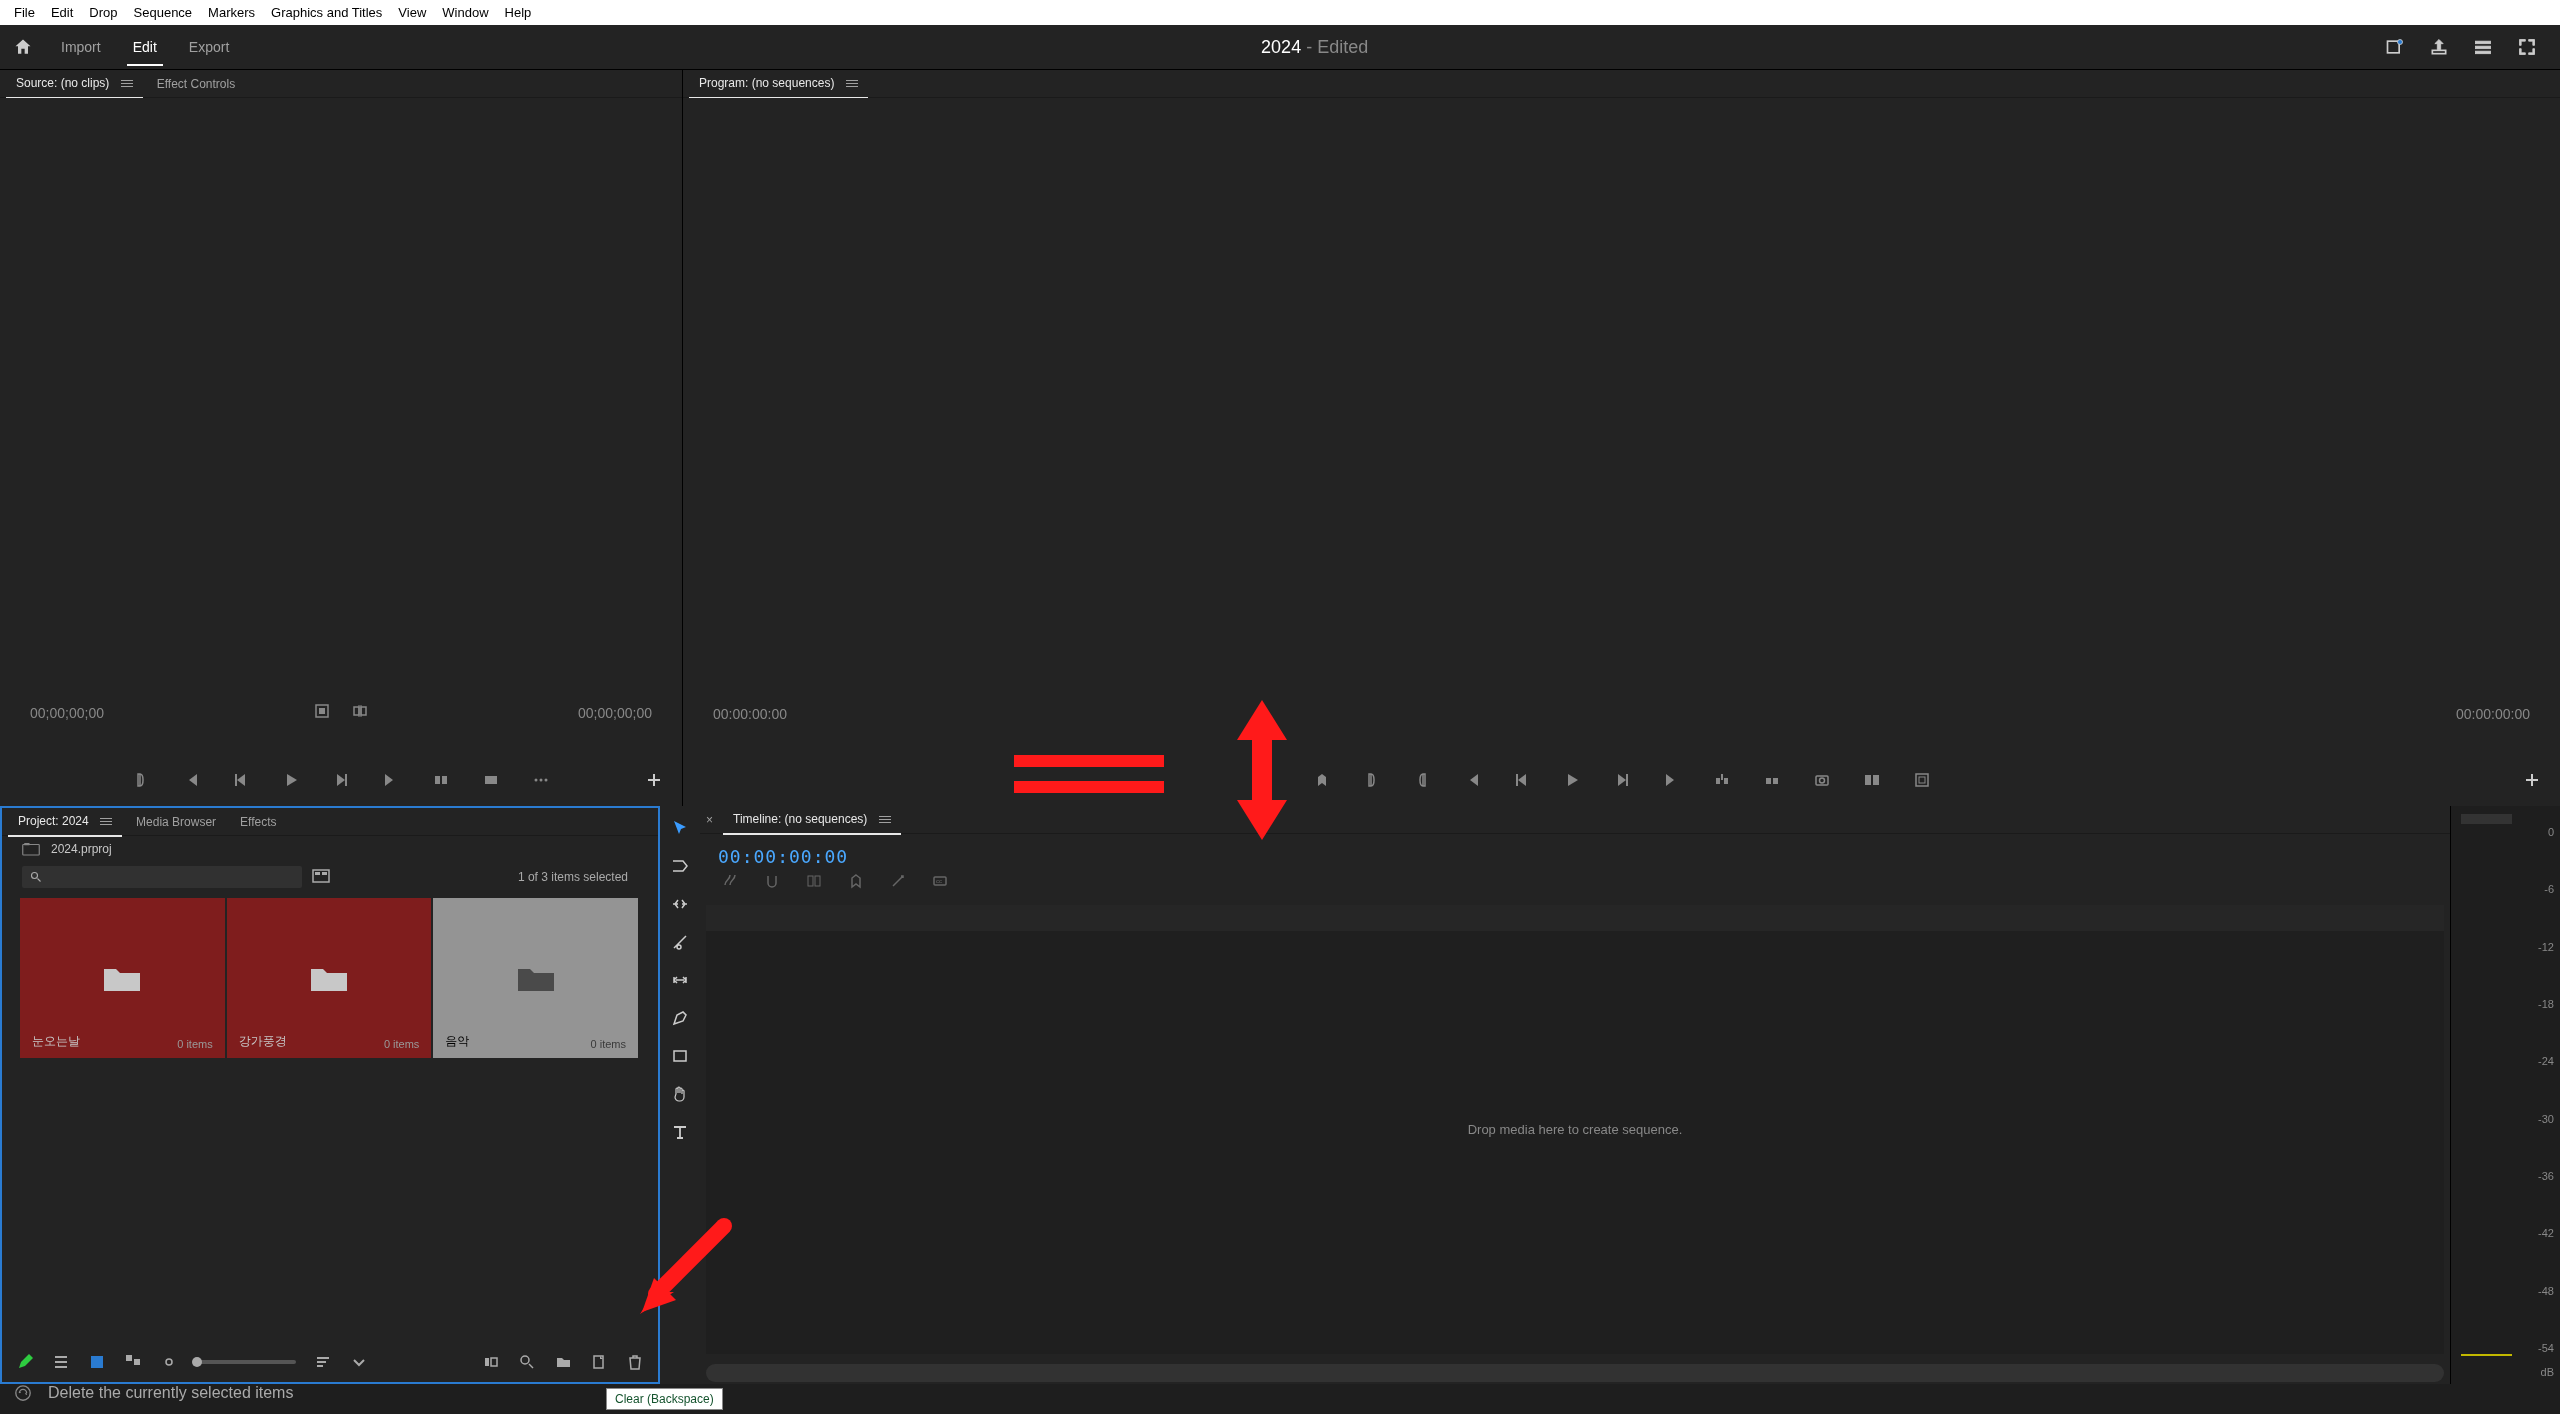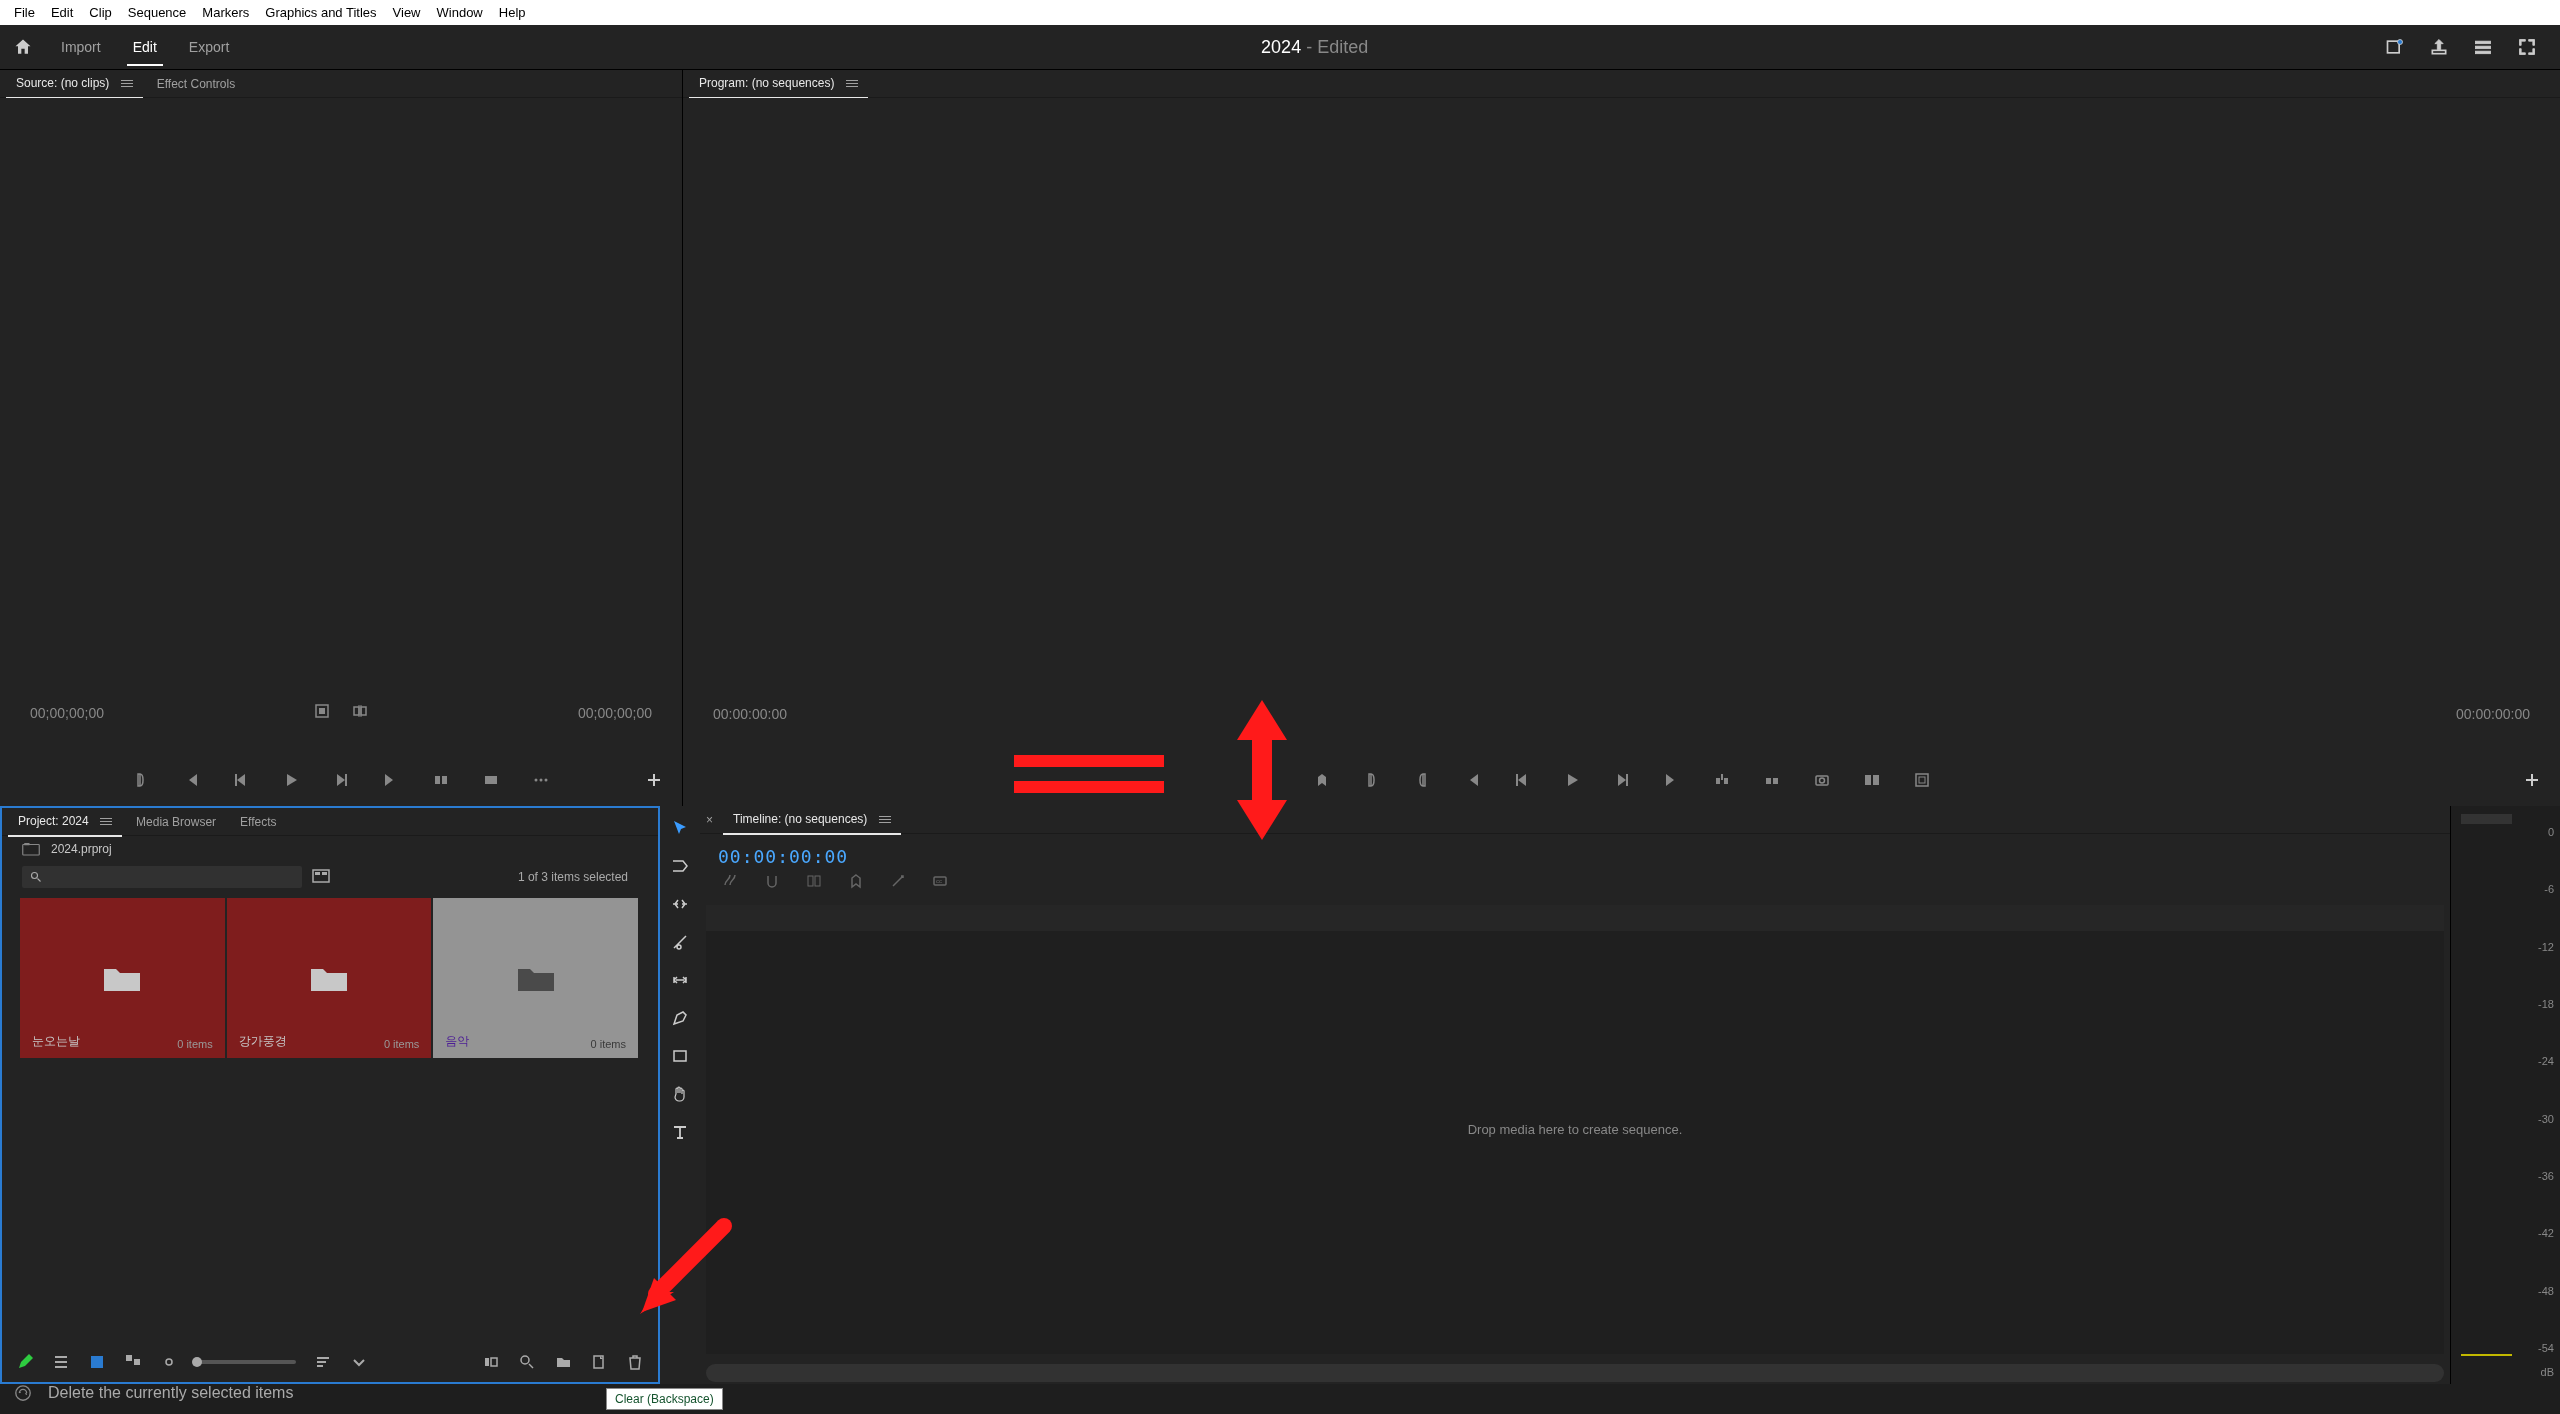--- a/index.html
+++ b/index.html
@@ -74,21 +74,21 @@
 .proj-search .storycon { width:20px; height:16px; }
 .proj-search .storycon svg { width:18px; height:14px; fill:#aaa; }
 .proj-search .selinfo { margin-left:auto; margin-right:10px; font-size:12px; color:#aaa; }
 .bins { display:flex; gap:0; padding:4px 18px; }
 .bin { width:206px; height:160px; background:#7f1d1d; margin-right:2px; display:flex; flex-direction:column; align-items:center; justify-content:center; position:relative; }
 .bin.selected { background:#949494; }
 .bin .foldicon { width:40px; height:30px; }
 .bin .foldicon svg { width:40px; height:30px; fill:#c8c8c8; }
 .bin.selected .foldicon svg { fill:#4a4a4a; }
 .bin .binname { position:absolute; left:12px; bottom:8px; font-size:12px; color:#c8c8c8; }
-.bin.selected .binname { color:#4c1d95; }
+.bin.selected .binname { color:#000000; }
 .bin .bincount { position:absolute; right:12px; bottom:8px; font-size:11px; color:#9a9a9a; }
 .bin.selected .bincount { color:#3a3a3a; }
 .proj-toolbar { position:absolute; left:0; right:0; bottom:0; height:40px; display:flex; align-items:center; gap:18px; padding:0 14px; }
 .proj-toolbar .pt { width:18px; height:18px; display:flex; align-items:center; justify-content:center; }
 .proj-toolbar svg { width:16px; height:16px; fill:#aaa; }
 .proj-toolbar .pen svg { fill:#2ecc40; }
 .proj-toolbar .zoom { width:100px; height:4px; background:#555; position:relative; border-radius:2px; }
 .proj-toolbar .zoom::before { content:""; position:absolute; left:-4px; top:-3px; width:10px; height:10px; border-radius:50%; background:#aaa; }
 .proj-toolbar .spacer { flex:1; }
 
@@ -117,21 +117,21 @@
 .ann { position:absolute; pointer-events:none; z-index:200; }
 .ann svg { display:block; }
 
 </style>
 </head>
 <body>
 
 <div class="menubar">
   <span class="mi">File</span>
   <span class="mi">Edit</span>
-  <span class="mi">Clip</span>
+  <span class="mi">Drop</span>
   <span class="mi">Sequence</span>
   <span class="mi">Markers</span>
   <span class="mi">Graphics and Titles</span>
   <span class="mi">View</span>
   <span class="mi">Window</span>
   <span class="mi">Help</span>
 </div>
 
 <div class="wsheader">
   <div class="home">

